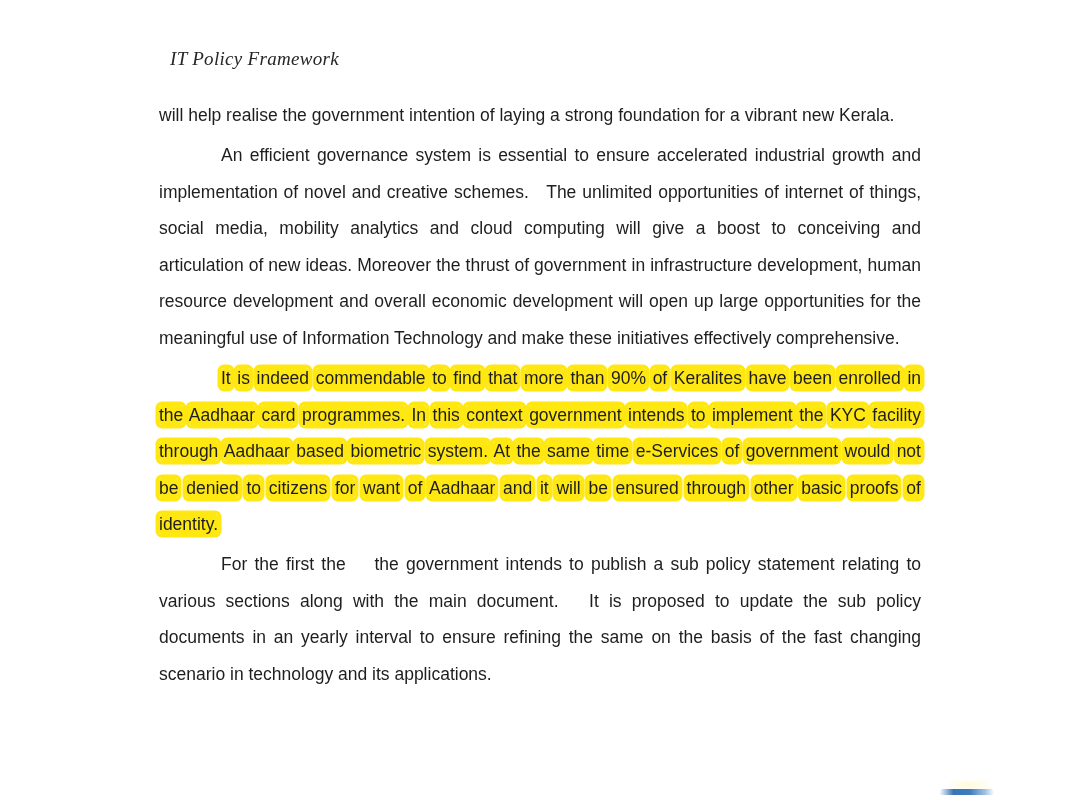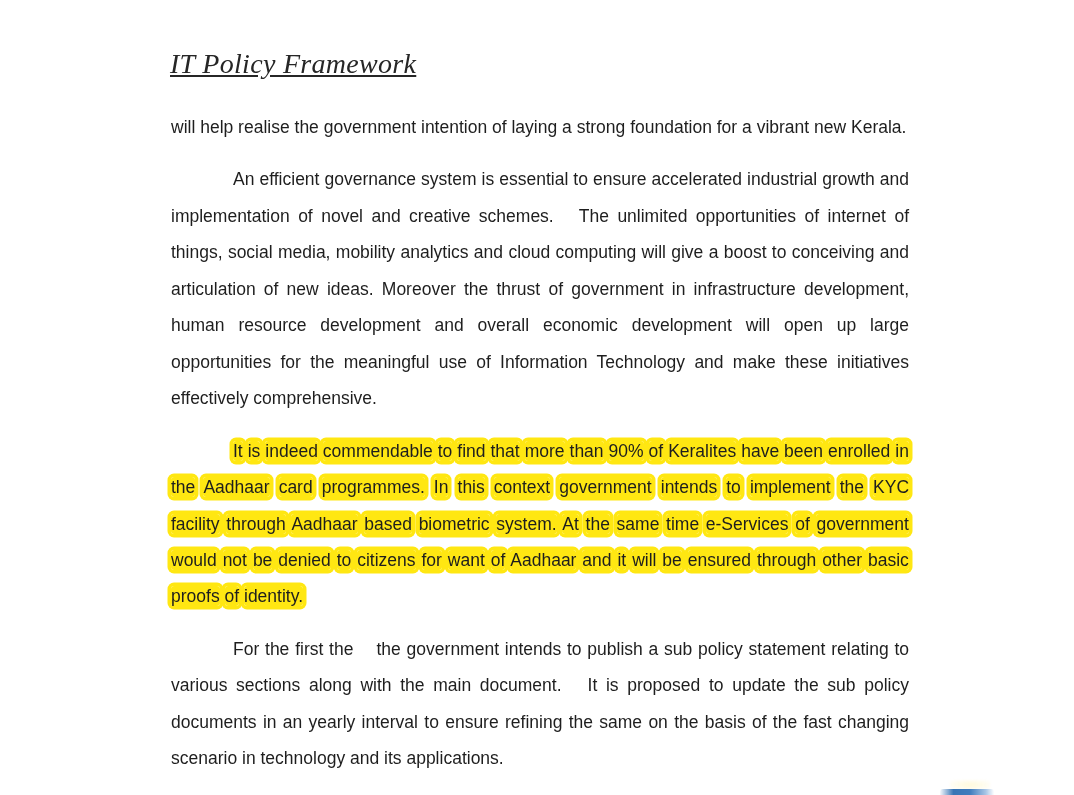--- a/index.html
+++ b/index.html
@@ -13,36 +13,35 @@
     width: 1074px; height: 795px;
     background: var(--bg, #ffffff);
     font-family: "Liberation Sans", sans-serif;
     color: var(--text, #1e1e1e);
   }
   .doc-header {
     position: absolute;
     left: 170px; top: 48px;
     font-family: "Liberation Serif", serif;
     font-style: italic;
-    font-size: 28px;
+    font-size: 19px;
     letter-spacing: 0.3px;
     color: #262626;
     white-space: nowrap;
-    text-decoration: underline;
   }
   .doc-body {
     position: absolute;
     left: 155px; top: 93px;
     width: 770px;
     font-size: 17.5px;
     line-height: 36.45px;
     text-align: justify;
     color: var(--text, #1e1e1e);
   }
-  p.para { margin: 16px; }
+  p.para { margin: 4px; }
   p.para.indent { text-indent: 62px; }
   p.para.highlighted .hl {
     background: var(--highlight, #ffe712);
     box-shadow: 0 0 0 3.5px var(--highlight, #ffe712);
     border-radius: 3px;
   }
   .smudge {
     position: absolute;
     left: 950px; top: 780px;
     width: 40px; height: 10px;

